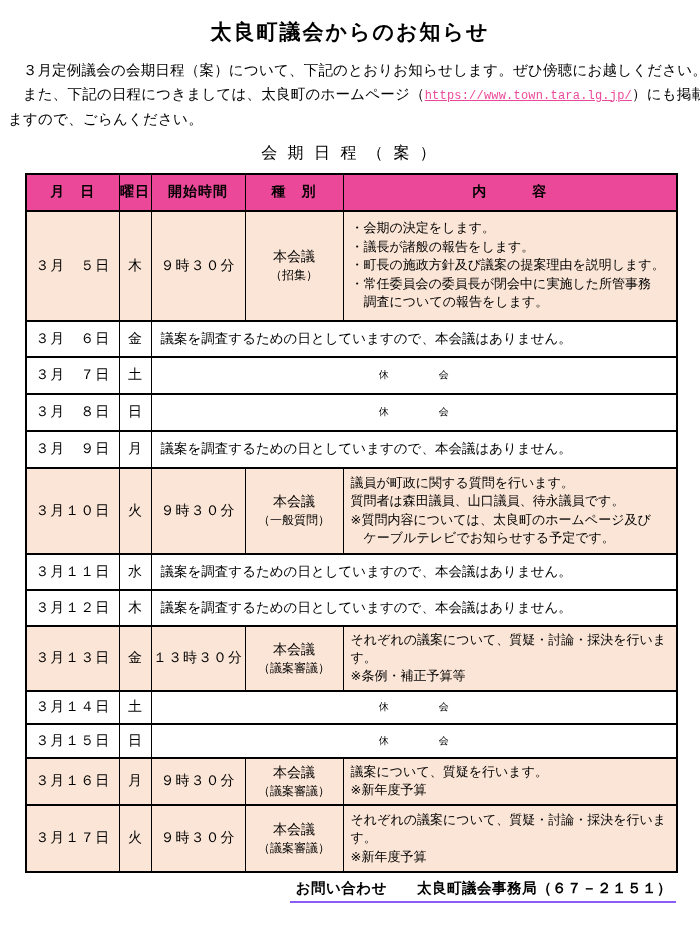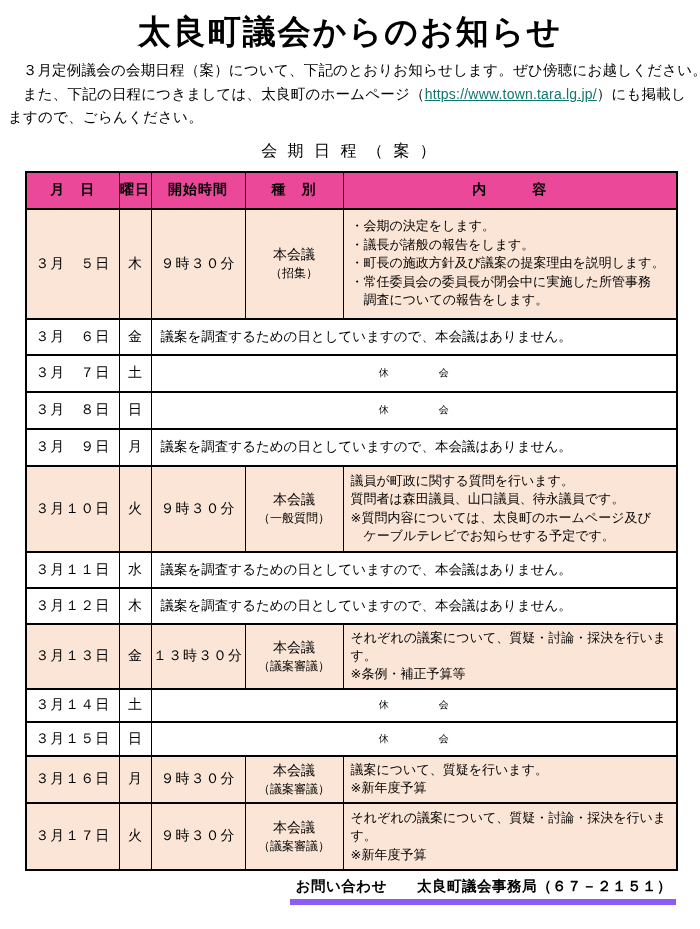--- a/index.html
+++ b/index.html
@@ -7,39 +7,39 @@
     width:700px;height:929px;
     font-family:"Liberation Sans","DejaVu Sans",sans-serif;
     color:#000;
     position:relative;
     overflow:hidden;
   }
   .page{width:700px;height:929px;}
 
   .title{
     text-align:center;
-    font-size:33px;
+    font-size:21px;
     font-weight:bold;
     letter-spacing:2px;
     padding-top:13px;
     line-height:38px;
   }
 
   .intro{
     margin:8px 20px 0 8px;
     font-size:14.5px;
     line-height:23.5px;
     letter-spacing:0.2px;
   }
   .intro .line{white-space:nowrap;}
   .link{
-    color:#0f766e;
+    color:#ec4899;
     text-decoration:underline;
-    font-family:Liberation Sans, sans-serif;
-    font-size:14px;
+    font-family:Liberation Mono, monospace;
+    font-size:12px;
     cursor:pointer;
   }
 
   .subtitle{
     text-align:center;
     font-size:16px;
     font-weight:normal;
     letter-spacing:3px;
     margin-top:11px;
   }
@@ -109,21 +109,21 @@
   tr.r13{height:67px;}
 
   .footer{
     text-align:right;
     margin:6px 24px 0 0;
     font-size:14.5px;
     font-weight:bold;
   }
   .footer .footer-text{
     display:inline-block;
-    border-bottom:6px solid #8b5cf6;
+    border-bottom:2px solid #8b5cf6;
     padding:0 4px 3px 6px;
     letter-spacing:0.5px;
   }
 </style>
 </head>
 <body>
 
 <div class="page">
 
   <div class="title">太良町議会からのお知らせ</div>

